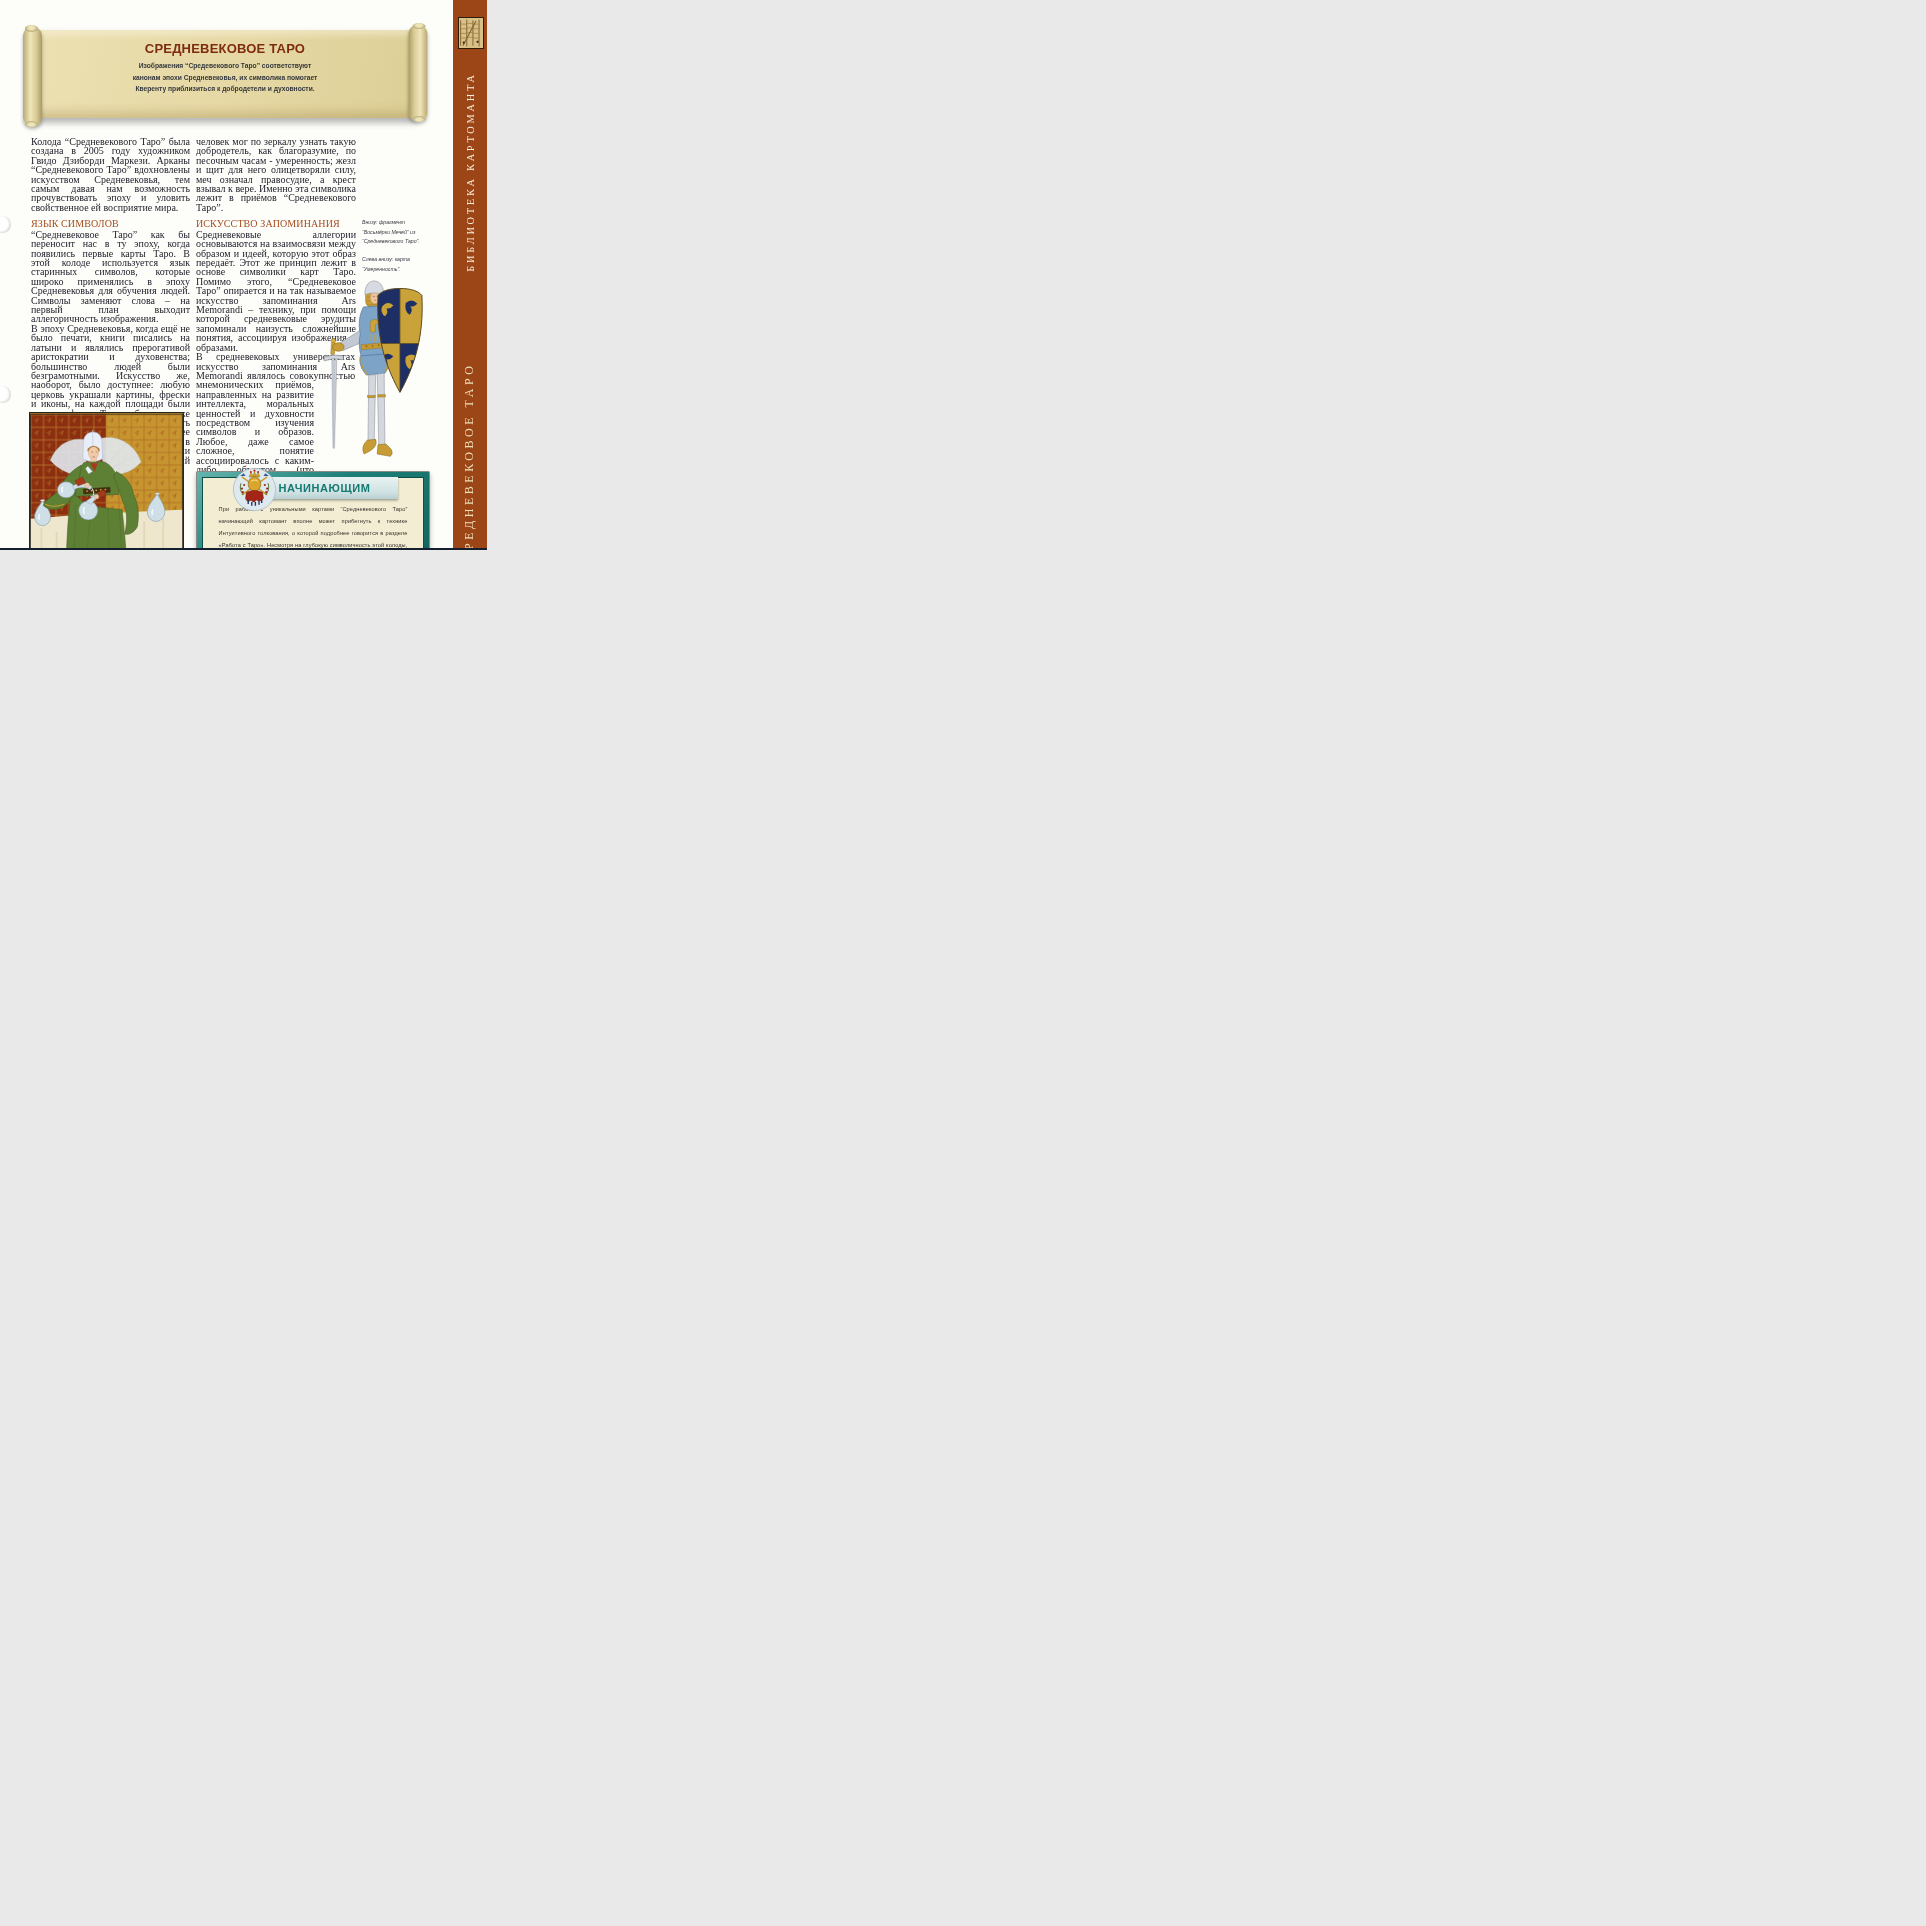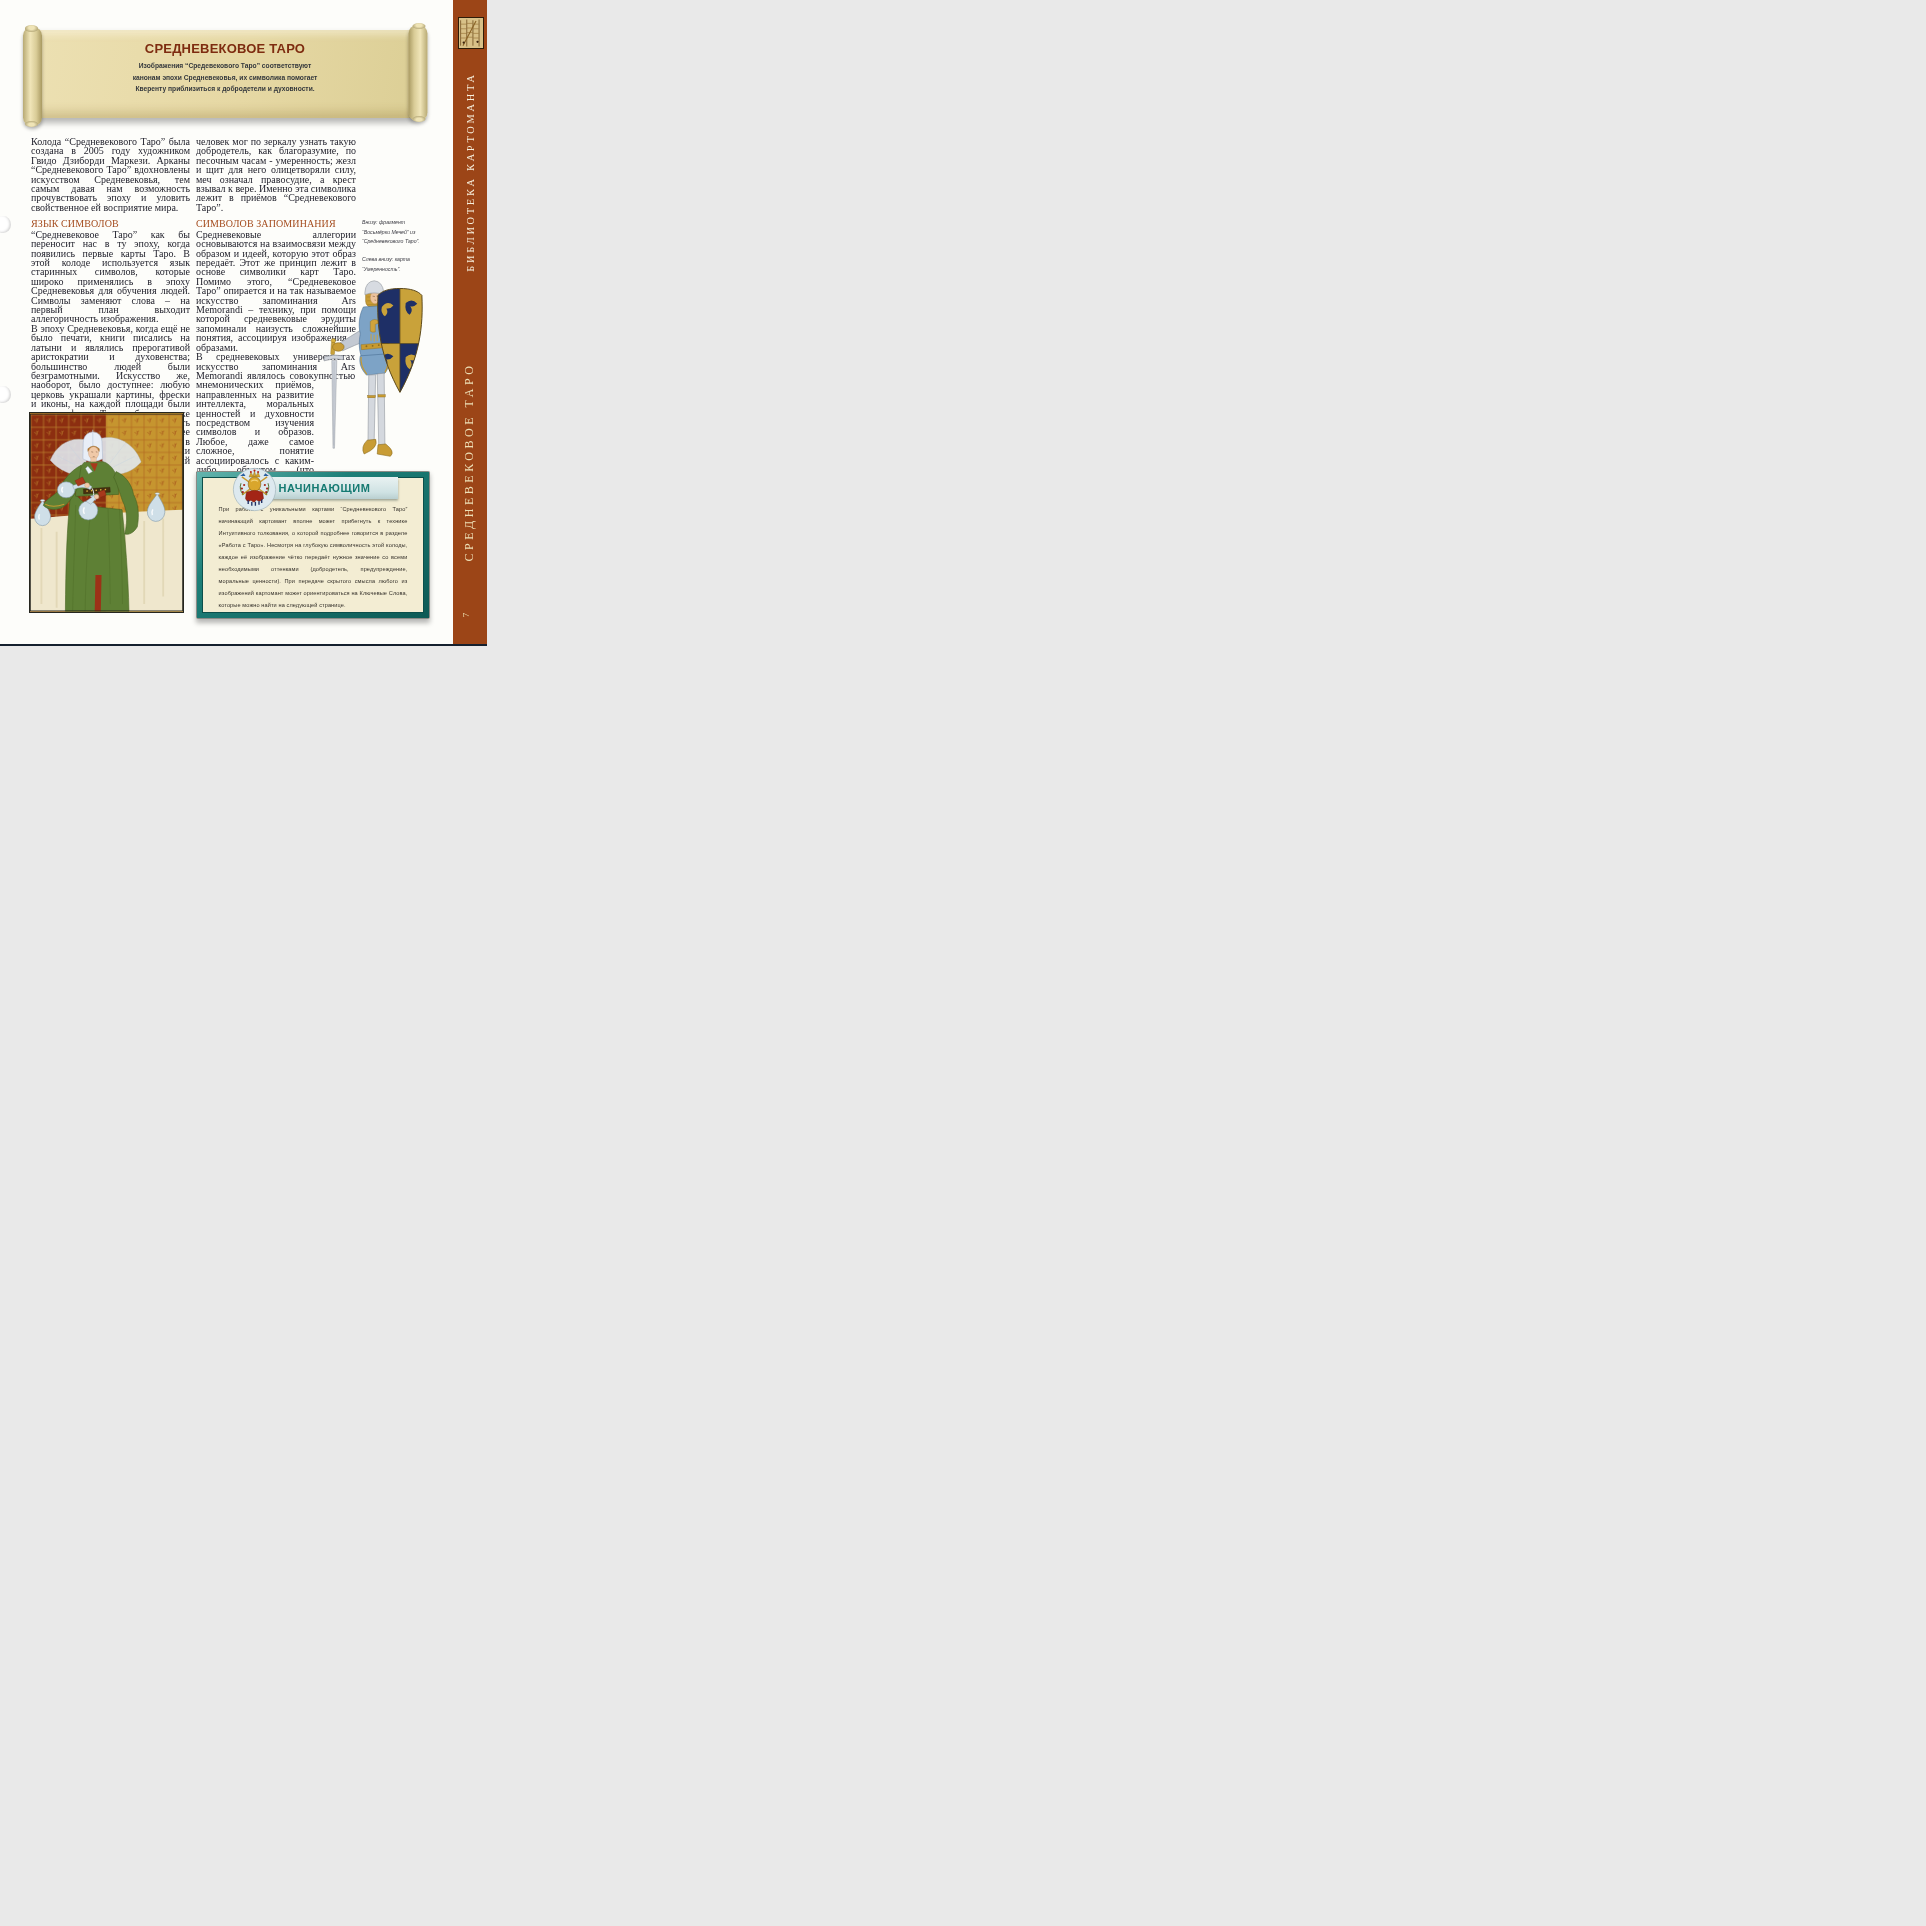--- a/index.html
+++ b/index.html
@@ -1,16 +1,16 @@
 <!DOCTYPE html>
 <html style="font-size:6.2px"><head>
 <meta charset="utf-8">
 <style>
   html,body{margin:0;padding:0;background:#e9e9e9;}
-  .page{position:relative;width:487px;height:646px;background:#fdfdfa;overflow:hidden;
+  .page{position:relative;width:487px;height:550px;background:#fdfdfa;overflow:hidden;
         font-family:"Liberation Serif",serif;}
   
   .banner{position:absolute;left:23px;top:25.4px;width:404px;height:103px;}
   .banner-main{position:absolute;left:10.8px;top:4.6px;right:11.6px;bottom:10.8px;
     background:linear-gradient(100deg,#ece0b2 0%,#e6d8a4 55%,#dccf96 100%);
     box-shadow:0 4.6px 6.2px rgba(0,0,0,.28), inset 0 -6.2px 10px rgba(140,115,50,.28), inset 0 4.6px 7.7px rgba(255,252,235,.5);
     border-radius:1.5px;}
   .roll{position:absolute;width:18.5px;background:linear-gradient(90deg,#b8aa74 0%,#f0e5b8 38%,#d9cc97 70%,#a99a62 100%);
     border-radius:8.5px;box-shadow:0 3.1px 3.9px rgba(0,0,0,.3);}
   .roll.left{left:0;top:1.5px;height:99px;}
@@ -91,21 +91,21 @@
 
   <div class="col col-left">
     <p>Колода “Средневекового Таро” была создана в 2005 году художником Гвидо Дзиборди Маркези. Арканы “Средневекового Таро” вдохновлены искусством Средневековья, тем самым давая нам возможность прочувствовать эпоху и уловить свойственное ей восприятие мира.</p>
     <h3 class="sect">ЯЗЫК СИМВОЛОВ</h3>
     <p>“Средневековое Таро” как бы переносит нас в ту эпоху, когда появились первые карты Таро. В этой колоде используется язык старинных символов, которые широко применялись в эпоху Средневековья для обучения людей. Символы заменяют слова – на первый план выходит аллегоричность изображения.</p>
     <p>В эпоху Средневековья, когда ещё не было печати, книги писались на латыни и являлись прерогативой аристократии и духовенства; большинство людей были безграмотными. Искусство же, наоборот, было доступнее: любую церковь украшали картины, фрески и иконы, на каждой площади были статуи и флаги. Таким образом, даже малоимущие имели возможность “читать” и обладали гораздо более развитой интуицией в интерпретации символов, нежели наши современники. Обыкновенный средневековый</p>
   </div>
 
   <div class="col col-right">
     <p>человек мог по зеркалу узнать такую добродетель, как благоразумие, по песочным часам - умеренность; жезл и щит для него олицетворяли силу, меч означал правосудие, а крест взывал к вере. Именно эта символика лежит в приёмов “Средневекового Таро”.</p>
-    <h3 class="sect">СИМВОЛОВ ЗАПОМИНАНИЯ</h3>
+    <h3 class="sect">ИСКУССТВО ЗАПОМИНАНИЯ</h3>
     <p>Средневековые аллегории основываются на взаимосвязи между образом и идеей, которую этот образ передаёт. Этот же принцип лежит в основе символики карт Таро. Помимо этого, “Средневековое Таро” опирается и на так называемое искусство запоминания Ars Memorandi – технику, при помощи которой средневековые эрудиты запоминали наизусть сложнейшие понятия, ассоциируя изображения с образами.</p>
     <p><span class="fr sp1"></span><span class="fr sp2"></span><span>В средневековых университетах искусство запоминания Ars Memorandi являлось совокупностью мнемонических приёмов, направленных на развитие интеллекта, моральных ценностей и духовности посредством изучения символов и образов. Любое, даже самое сложное, понятие ассоциировалось с каким-либо объектом (что свойственно средневековой культуре) или образом. Предметы, одежда, отличительные признаки, положение тела того или иного персонажа – всё это символизировало и формировало собой целую систему понятий. Сопоставляя между собой образы и изо-</span></p>
   </div>
 
   <div class="caps">
     <p>Внизу: фрагмент “Восьмёрки Мечей” из “Средневекового Таро”.</p>
     <p>Слева внизу: карта “Умеренность”.</p>
   </div>
 
   <div class="fig" id="fig-knight">

